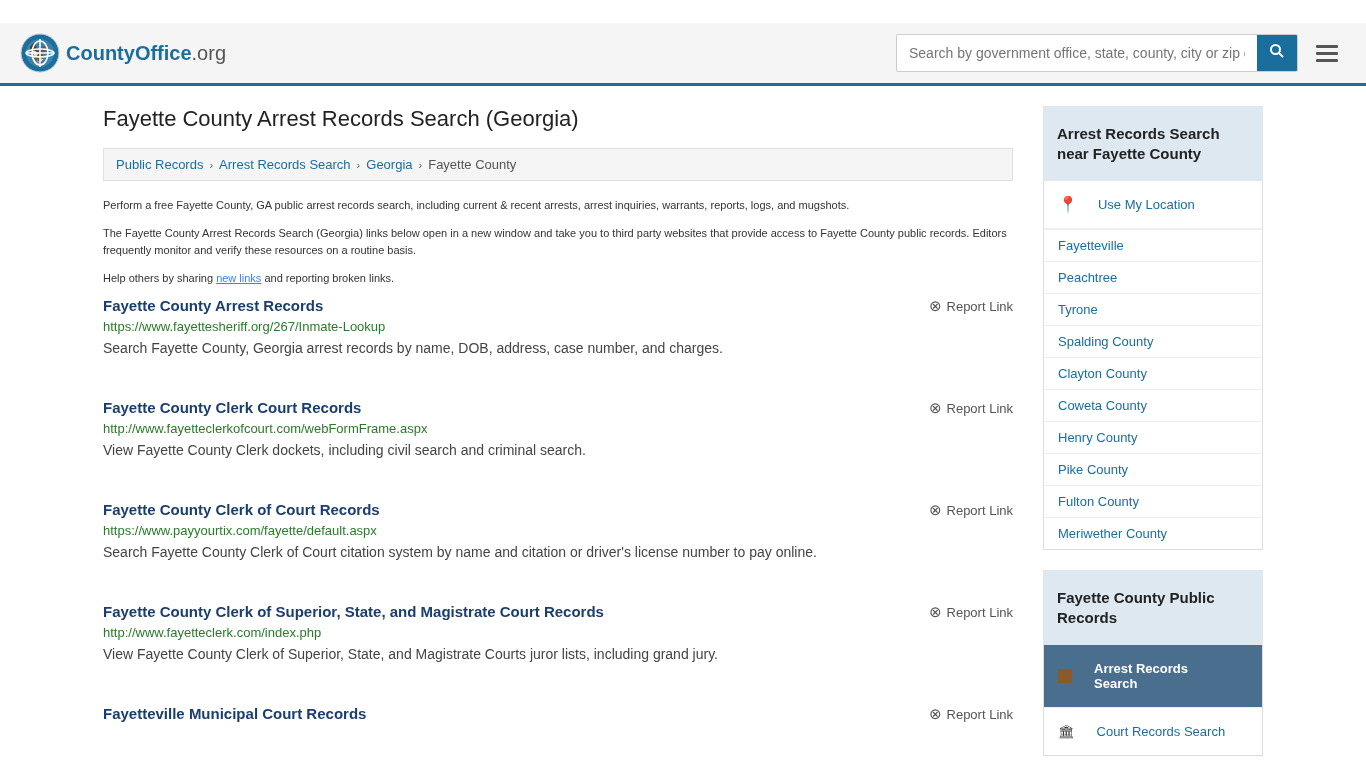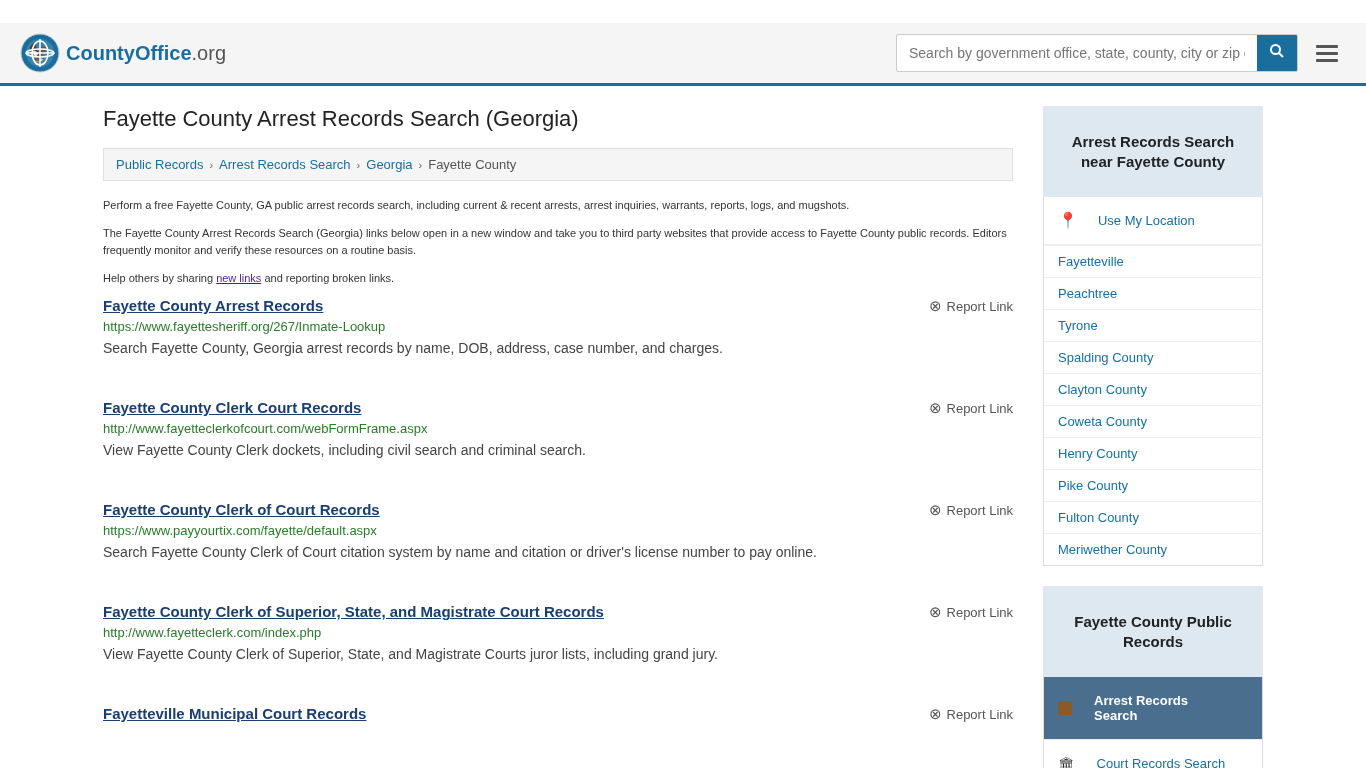--- a/index.html
+++ b/index.html
@@ -125,39 +125,38 @@
       color: #555;
     }
 
     .intro-text {
       margin-bottom: 10px;
       line-height: 1.6;
       font-size: 11px;
       color: #333;
     }
     .intro-text a {
-      color: #4c1d95;
+      color: #3b82f6;
     }
 
     
     .record-item {
       margin-bottom: 24px;
       padding-bottom: 16px;
     }
     .record-header {
       display: flex;
       align-items: flex-start;
       justify-content: space-between;
       margin-bottom: 4px;
     }
     .record-title {
       font-size: 15px;
       font-weight: bold;
       color: #1a3e6e;
-      text-decoration: underline;
       cursor: pointer;
     }
     .report-link {
       display: flex;
       align-items: center;
       gap: 5px;
       color: #555;
       font-size: 13px;
       cursor: pointer;
       white-space: nowrap;
@@ -180,27 +179,26 @@
     
     .sidebar {
       width: 220px;
       flex-shrink: 0;
     }
     .sidebar-section {
       margin-bottom: 20px;
     }
     .sidebar-header {
       background: #dde8f0;
-      padding: 26px 14px;
+      padding: 18px 14px;
       font-weight: bold;
       font-size: 15px;
       color: #222;
       margin-bottom: 0;
       line-height: 1.3;
-      text-align: center;
     }
     .sidebar-list {
       list-style: none;
       border: 1px solid #ddd;
       border-top: none;
     }
     .sidebar-list li {
       border-bottom: 1px solid #eee;
     }
     .sidebar-list li:last-child {

